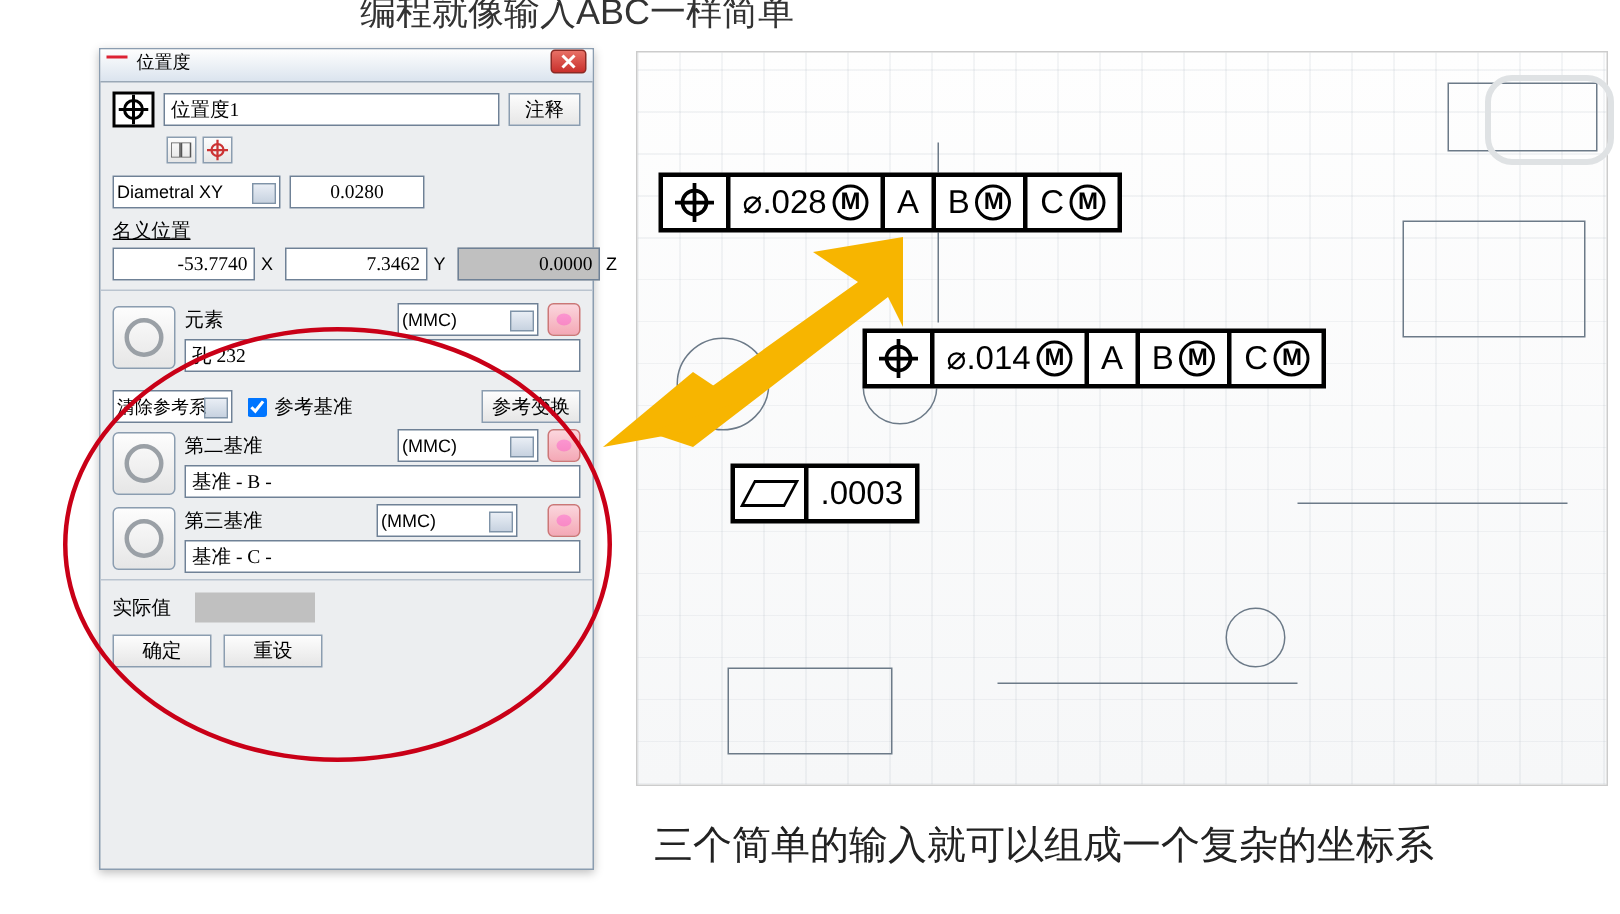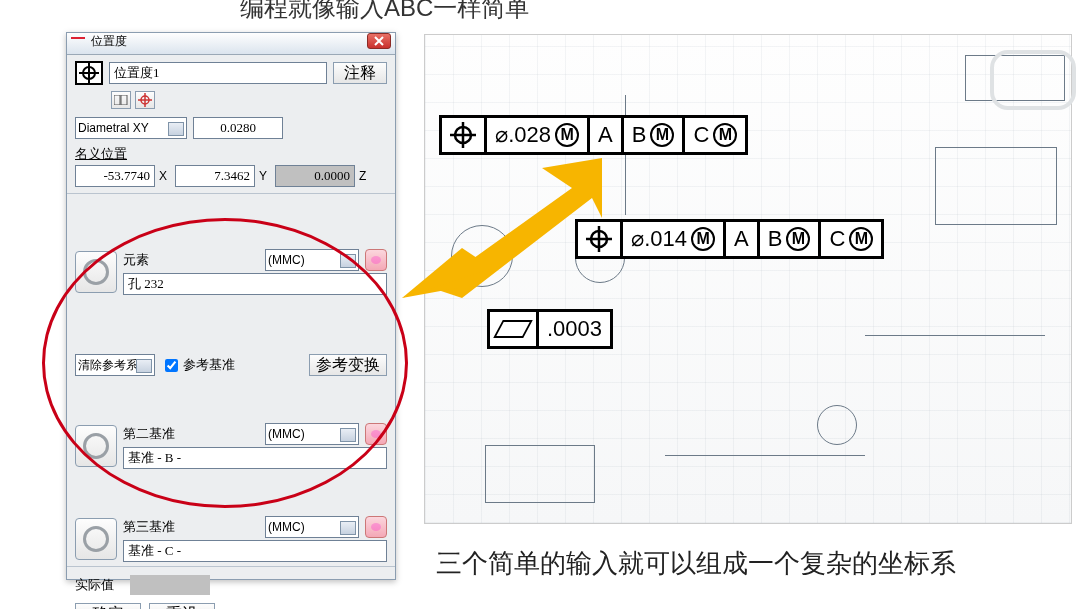--- a/index.html
+++ b/index.html
@@ -64,40 +64,40 @@
     width:28px;height:24px;border:2px solid #000;background:#fff;
     display:flex;align-items:center;justify-content:center;
   }
   .input {
     background:#fff;border:1px solid #6f8196;height:22px;
     padding:0 4px;font-size:13px;font-family:Liberation Serif, serif;
   }
   .btn {
     background:linear-gradient(#fdfdfd,#e6e6e6);
     border:1px solid #8b9db0;height:22px;
-    padding:0 10px;font-size:16px;cursor:pointer;
+    padding:0 10px;font-size:13px;cursor:pointer;
     display:flex;align-items:center;justify-content:center;
   }
   .small-icons { display:flex; gap:4px; margin-left:36px; margin-bottom:8px;}
   .tiny-ico{width:20px;height:18px;border:1px solid #8b9db0;background:linear-gradient(#fdfdfd,#e6e6e6);display:flex;align-items:center;justify-content:center;font-size:10px;cursor:pointer;}
   .label { font-size:13px; text-decoration: underline; }
   .select {
     background:#fff;border:1px solid #6f8196;height:22px;
     font-size:12px;padding:0 2px;
     display:flex;align-items:center;
     position:relative;
   }
   .select::after{content:"";position:absolute;right:2px;top:4px;width:14px;height:12px;background:linear-gradient(#e9eef5,#c7d2e0);border:1px solid #7f93a8;}
   .select .caret{position:absolute;right:6px;top:8px;width:0;height:0;border-left:4px solid transparent;border-right:4px solid transparent;border-top:5px solid #333;}
   .pos-grid{display:flex;gap:4px;align-items:center;margin-bottom:6px;}
-  .pos-grid .input{width:80px;text-align:right;}
+  .pos-grid .input{width:95px;text-align:right;}
   .axlbl{font-size:12px;margin-right:4px;}
   .zfield{background:#c0c0c0;}
   .section{border-top:1px solid #bac4cf;margin:4px -8px 0;padding:8px 8px 0;}
-  .drow{display:flex;align-items:center;gap:6px;margin-bottom:4px;margin-top:47px;}
+  .drow{display:flex;align-items:center;gap:6px;margin-bottom:4px;}
   .bigring{
     width:42px;height:42px;border:1px solid #8b9db0;border-radius:4px;
     background:linear-gradient(#fdfdfd,#e6e6e6);
     display:flex;align-items:center;justify-content:center;cursor:pointer;
   }
   .bigring .ring{width:26px;height:26px;border:3px solid #9aa0a6;border-radius:50%;}
   .bigring .diamond{width:22px;height:22px;background:#6f7680;transform:rotate(45deg);box-shadow:inset -3px -3px 0 #4f565f, inset 3px 3px 0 #9aa5af;}
   .subfield{margin-left:0;width:100%;}
   .drow .col{flex:1;display:flex;flex-direction:column;gap:2px;}
   .mmc-sel{width:94px;}
@@ -253,21 +253,21 @@
           </div>
           <input class="input subfield" value="基准 - B -" style="">
         </div>
       </div>
 
       <div class="drow">
         <div class="bigring">
             <div class="ring"></div>
           </div>
         <div class="col">
-          <div style="display:flex;gap:6px;align-items:center;text-align:center;">
+          <div style="display:flex;gap:20px;align-items:center;text-align:center;">
             <span style="font-size:13px">第三基准</span>
             <div style="flex:1"></div>
             <div class="select mmc-sel">
                 <span>(MMC)</span>
                 <span class="caret"></span>
               </div>
             <div class="pig"></div>
           </div>
           <input class="input subfield" value="基准 - C -" style="">
         </div>

